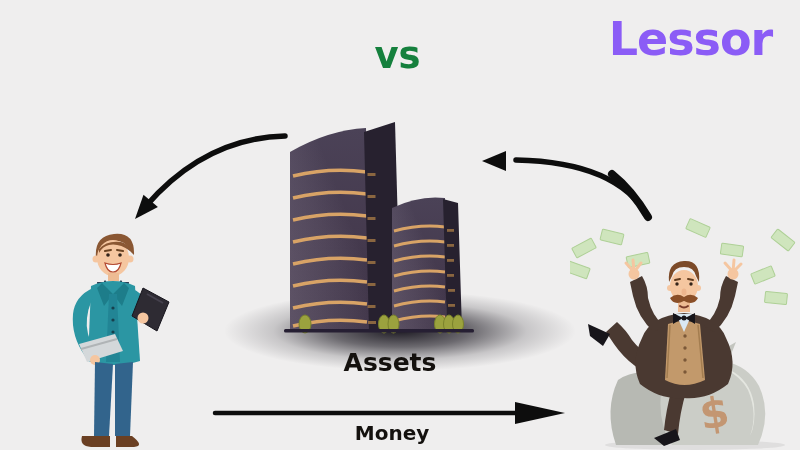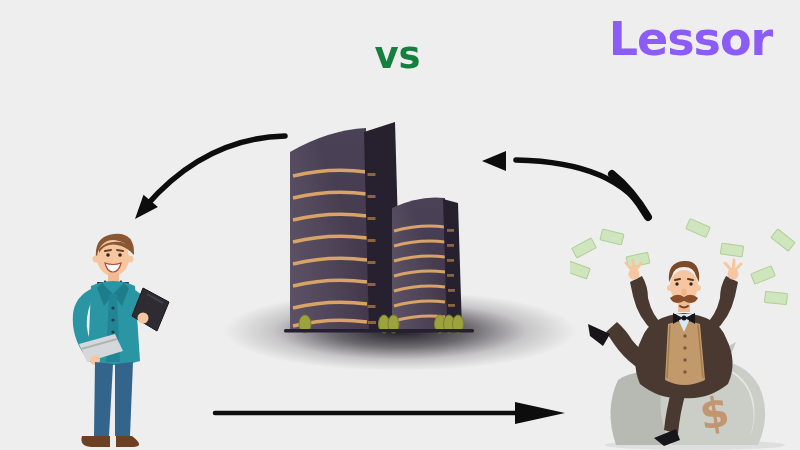--- a/index.html
+++ b/index.html
@@ -110,20 +110,22 @@
     <path d="M180,77 Q150,22 48,20" stroke="#0d0d0d" stroke-width="5.5" fill="none" stroke-linecap="round"></path>
     <path d="M180,77 Q164,50 144,34" stroke="#0d0d0d" stroke-width="8" fill="none" stroke-linecap="round"></path>
     <polygon points="14,21 38,11 38,31" fill="#0d0d0d"></polygon>
   </svg>
 
   <svg class="abs" style="left:210px;top:398px" width="365" height="32" viewBox="0 0 365 32">
     <line x1="5" y1="15" x2="310" y2="15" stroke="#0d0d0d" stroke-width="4.5" stroke-linecap="round"></line>
     <polygon points="355,15 305,4 305,26" fill="#0d0d0d"></polygon>
   </svg>
 
+  <div class="abs caption caption-assets">Assets</div>
+  <div class="abs caption caption-money">Money</div>
 
   <svg class="abs" style="left:55px;top:228px" width="125" height="222" viewBox="0 0 125 222">
 
     <path d="M41,30 Q39,8 59,6 Q80,4 79,27 L74,22 Q72,13 60,13 Q48,13 46,26 Z" fill="#8a5733"></path>
     <circle cx="41" cy="31" r="3.5" fill="#f5c6a0"></circle>
     <circle cx="75" cy="31" r="3.5" fill="#f5c6a0"></circle>
     <ellipse cx="58" cy="30" rx="16" ry="18" fill="#f5c6a0"></ellipse>
     <path d="M44,21 Q52,12 66,14 Q74,16 75,23 Q64,15 54,17 Q48,18 44,25 Z" fill="#8a5733"></path>
     <path d="M50,23 L56,22 M62,22 L68,23" stroke="#6b4322" stroke-width="2" stroke-linecap="round"></path>
     <circle cx="53" cy="27" r="1.8" fill="#34241a"></circle>

